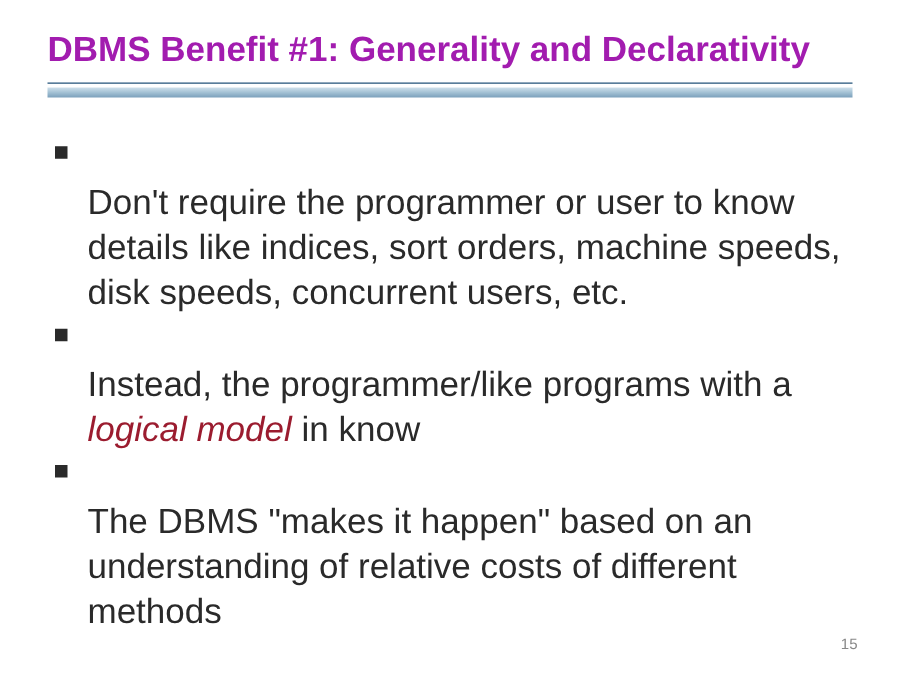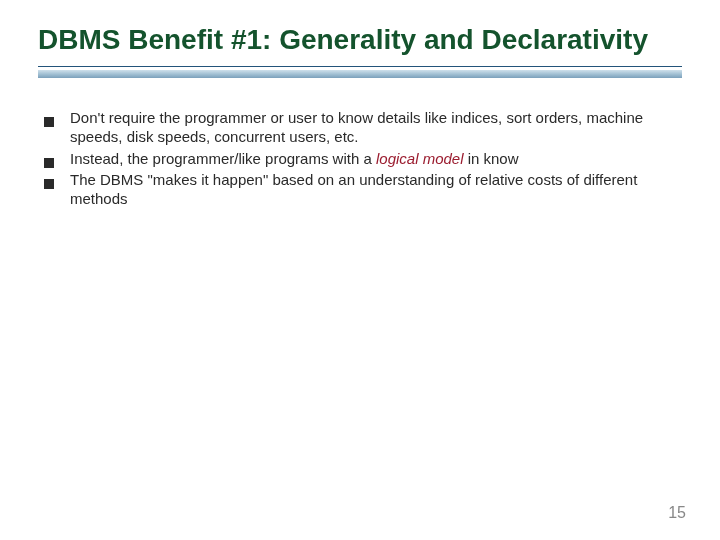--- a/index.html
+++ b/index.html
@@ -13,21 +13,21 @@
   }
   .slide {
     width: 100%;
     height: 100%;
     padding: 24px 38px 20px 38px;
     position: relative;
   }
   .title {
     font-size: 28px;
     font-weight: bold;
-    color: #14532d;
+    color: #a21caf;
     line-height: 1.15;
     margin-bottom: 10px;
   }
   .underline-block {
     position: relative;
     height: 14px;
     margin-bottom: 28px;
   }
   .underline-thin {
     position: absolute;
@@ -57,33 +57,34 @@
     flex: 0 0 auto;
     width: 10px;
     height: 10px;
     background: #2a2a2a;
     margin-top: 9px;
     margin-right: 16px;
     margin-left: 4px;
   }
   .bullet-text {
     flex: 1;
-    font-size: 15px;
+    font-size: 28px;
     line-height: 1.28;
     color: #2a2a2a;
+    margin-top: 36px;
   }
   .emph {
     font-style: italic;
     color: #9b1c2f;
   }
   .page-num {
     position: absolute;
     bottom: 18px;
     right: 34px;
-    font-size: 16px;
+    font-size: 12px;
     color: #888;
   }
 </style>
 </head>
 <body>
 
 <div class="slide">
   <h1 class="title">DBMS Benefit #1: Generality and Declarativity</h1>
 
   <div class="underline-block">

